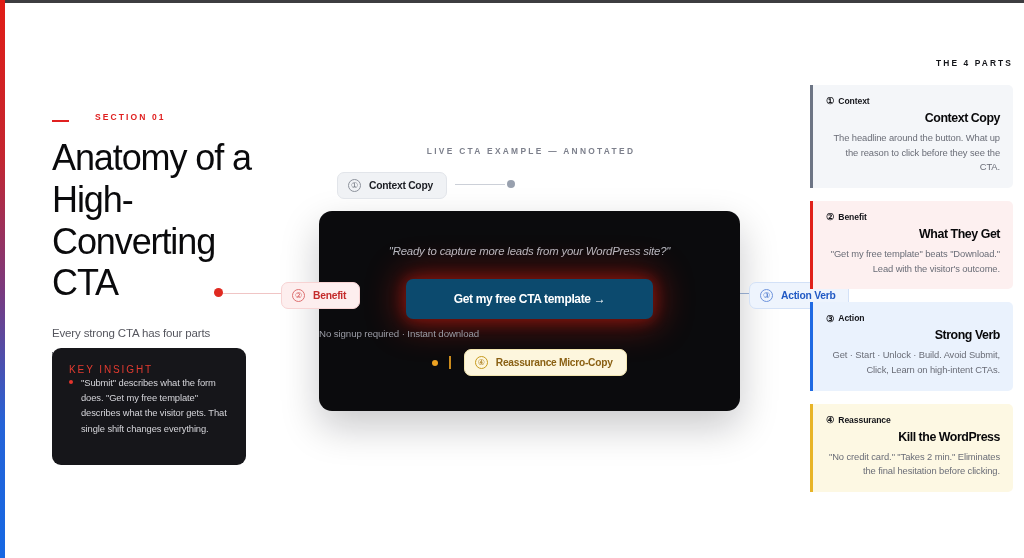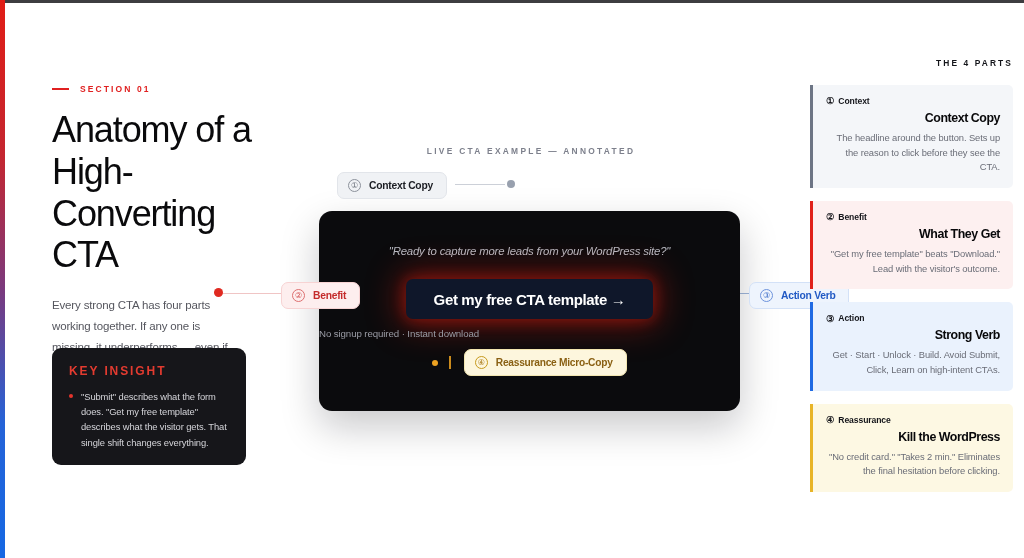--- a/index.html
+++ b/index.html
@@ -43,23 +43,24 @@
   
   .left-col {
     position: absolute;
     left: 52px;
     top: 84px;
     width: 205px;
   }
 
   .eyebrow {
     display: flex;
-    align-items: center;
-    gap: 11px;
+    align-items: flex-end;
+    gap: 26px;
     margin-bottom: 15px;
+    margin-top: 28px;
   }
   .eyebrow-dash {
     width: 17px;
     height: 2px;
     background: #e02020;
     flex: 0 0 auto;
   }
   .eyebrow-text {
     font-size: 8.5px;
     font-weight: 700;
@@ -90,25 +91,24 @@
     position: absolute;
     left: 52px;
     top: 348px;
     width: 194px;
     height: 117px;
     background: #16161a;
     border-radius: 9px;
     padding: 16px 17px 0 17px;
   }
   .insight-title {
-    font-size: 12px;
-    font-weight: 700;
+    font-size: 10px;
+    font-weight: 400;
     letter-spacing: 1.9px;
     color: #e33b30;
-    margin-bottom: 11px;
   }
   .insight-row {
     display: flex;
     gap: 8px;
   }
   .insight-dot {
     width: 4px; height: 4px;
     border-radius: 50%;
     background: #e5342c;
     margin-top: 5px;
@@ -163,24 +163,24 @@
     top: 68px;
     left: 0; right: 0;
     display: flex;
     justify-content: center;
   }
   .cta-button {
     width: 247px;
     height: 40px;
     border: none;
     border-radius: 7px;
-    background: #0f172a;
+    background: #0c4a6e;
     color: #ffffff;
     font-family: "Liberation Sans", sans-serif;
-    font-size: 15px;
+    font-size: 12px;
     font-weight: 700;
     letter-spacing: -0.35px;
     cursor: pointer;
     box-shadow: 0 0 34px 6px rgba(239,29,16,0.40),
                 0 0 14px 2px rgba(239,29,16,0.34);
   }
 
   .cta-micro {
     position: absolute;
     top: 117px;
@@ -424,21 +424,21 @@
 
   <div class="right-col">
     <div class="right-title">THE 4 PARTS</div>
 
     <div class="part-card card-c1">
       <div class="part-kicker">
         <span class="part-num">①</span>
         <span>Context</span>
       </div>
       <div class="part-head">Context Copy</div>
-      <div class="part-body">The headline around the button. Sets up the reason to click before they see the CTA.</div>
+      <div class="part-body">The headline around the button. What up the reason to click before they see the CTA.</div>
     </div>
 
     <div class="part-card card-c2">
       <div class="part-kicker">
         <span class="part-num">②</span>
         <span>Benefit</span>
       </div>
       <div class="part-head">What They Get</div>
       <div class="part-body">"Get my free template" beats "Download." Lead with the visitor's outcome.</div>
     </div>

